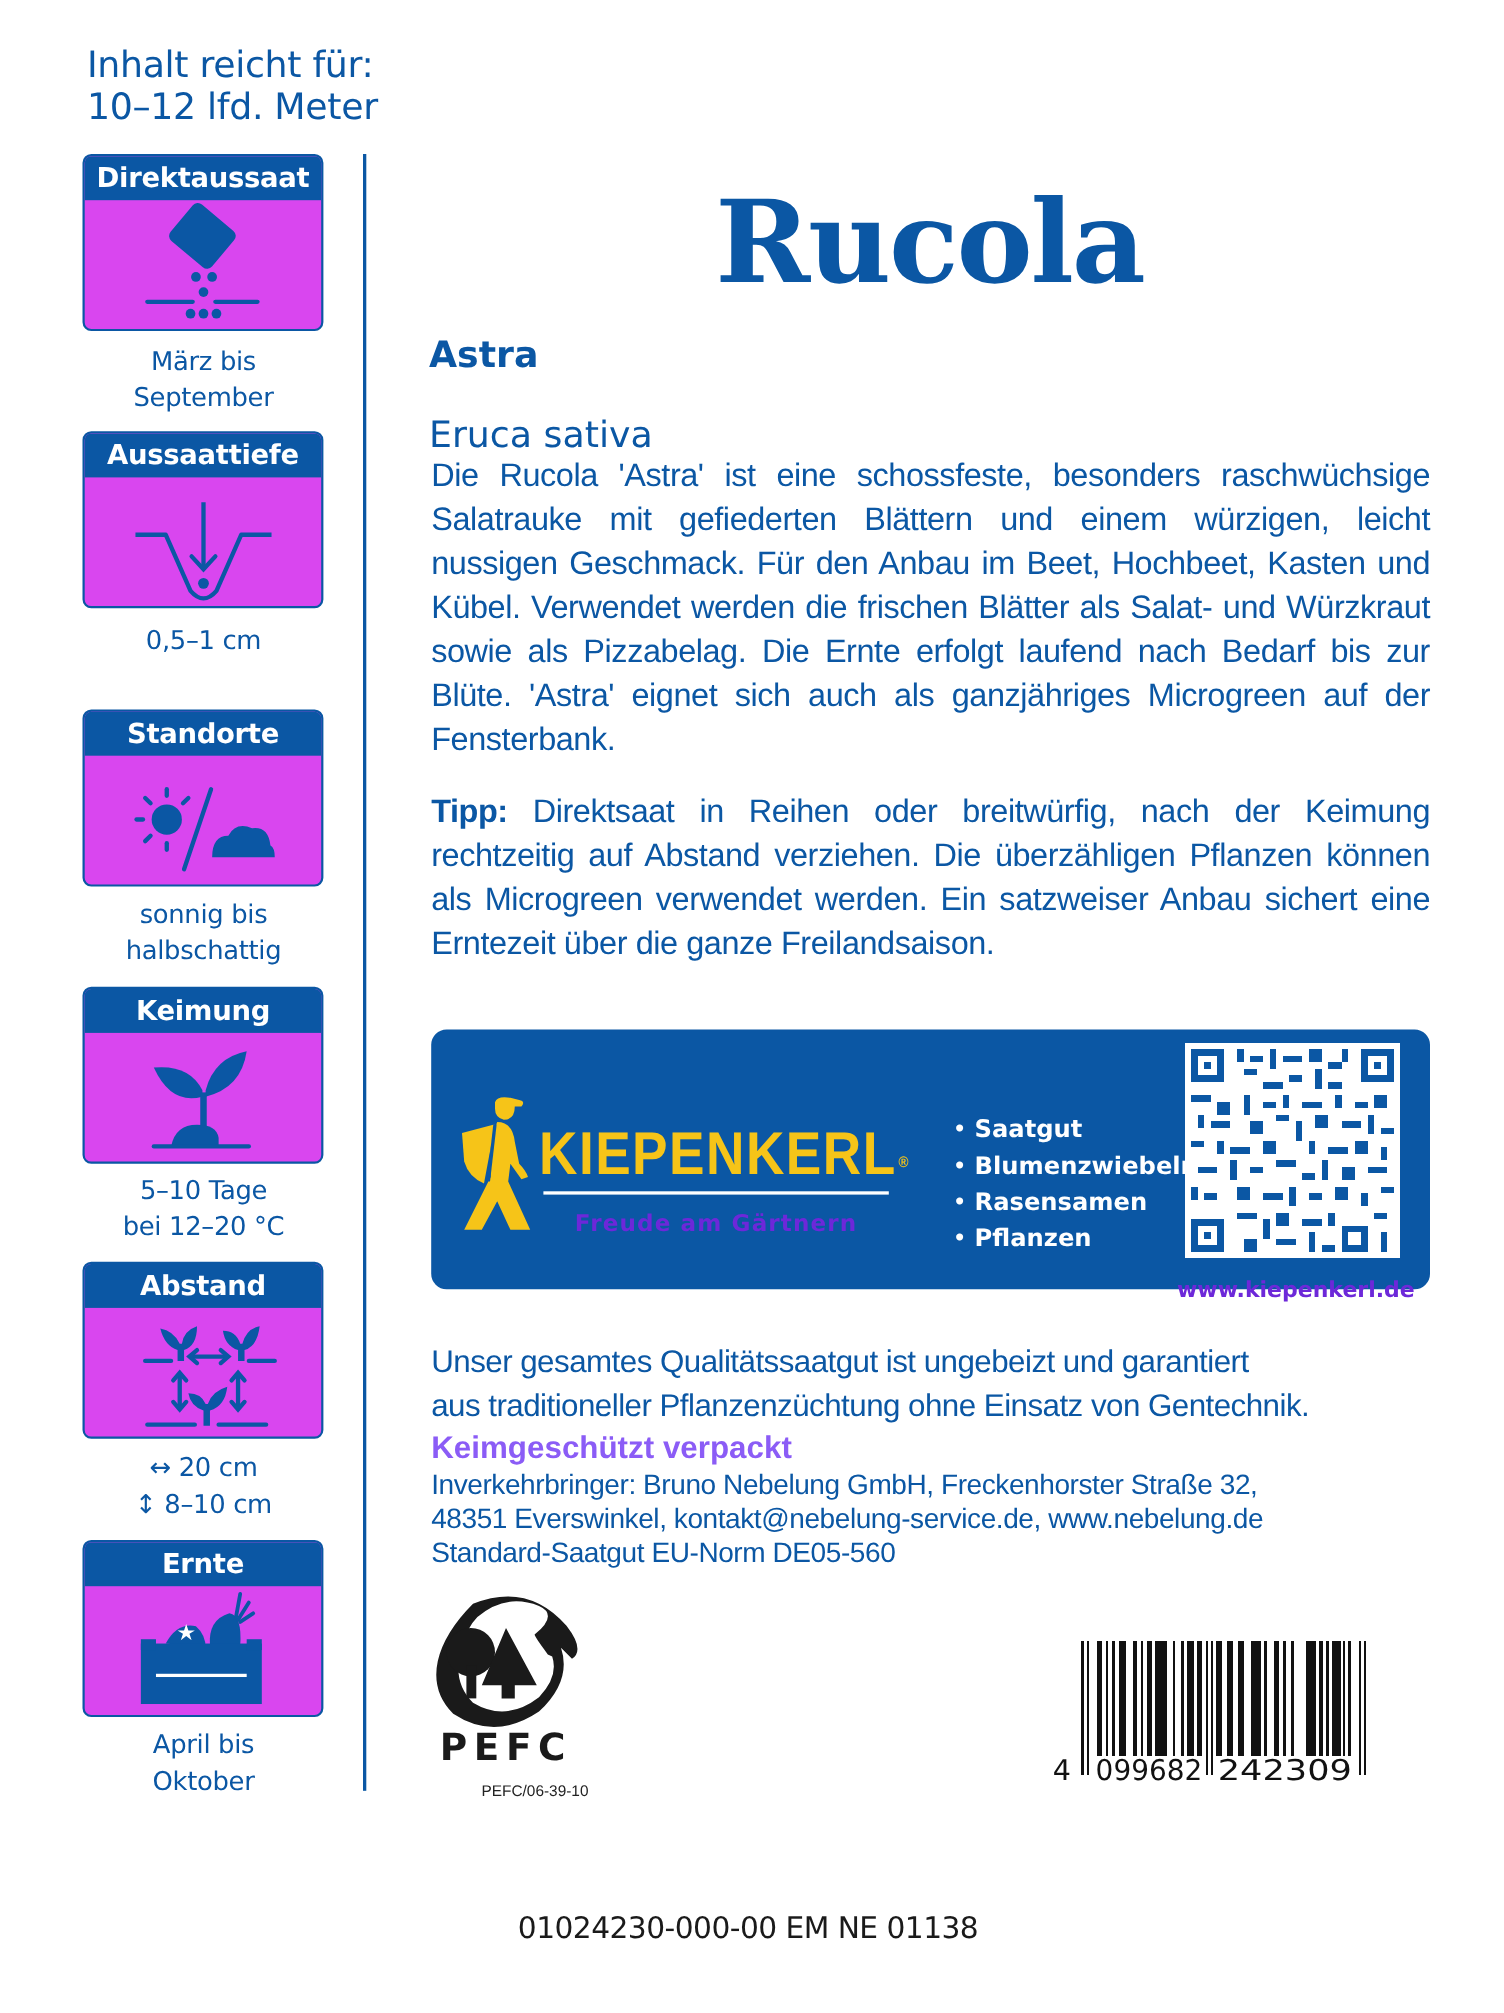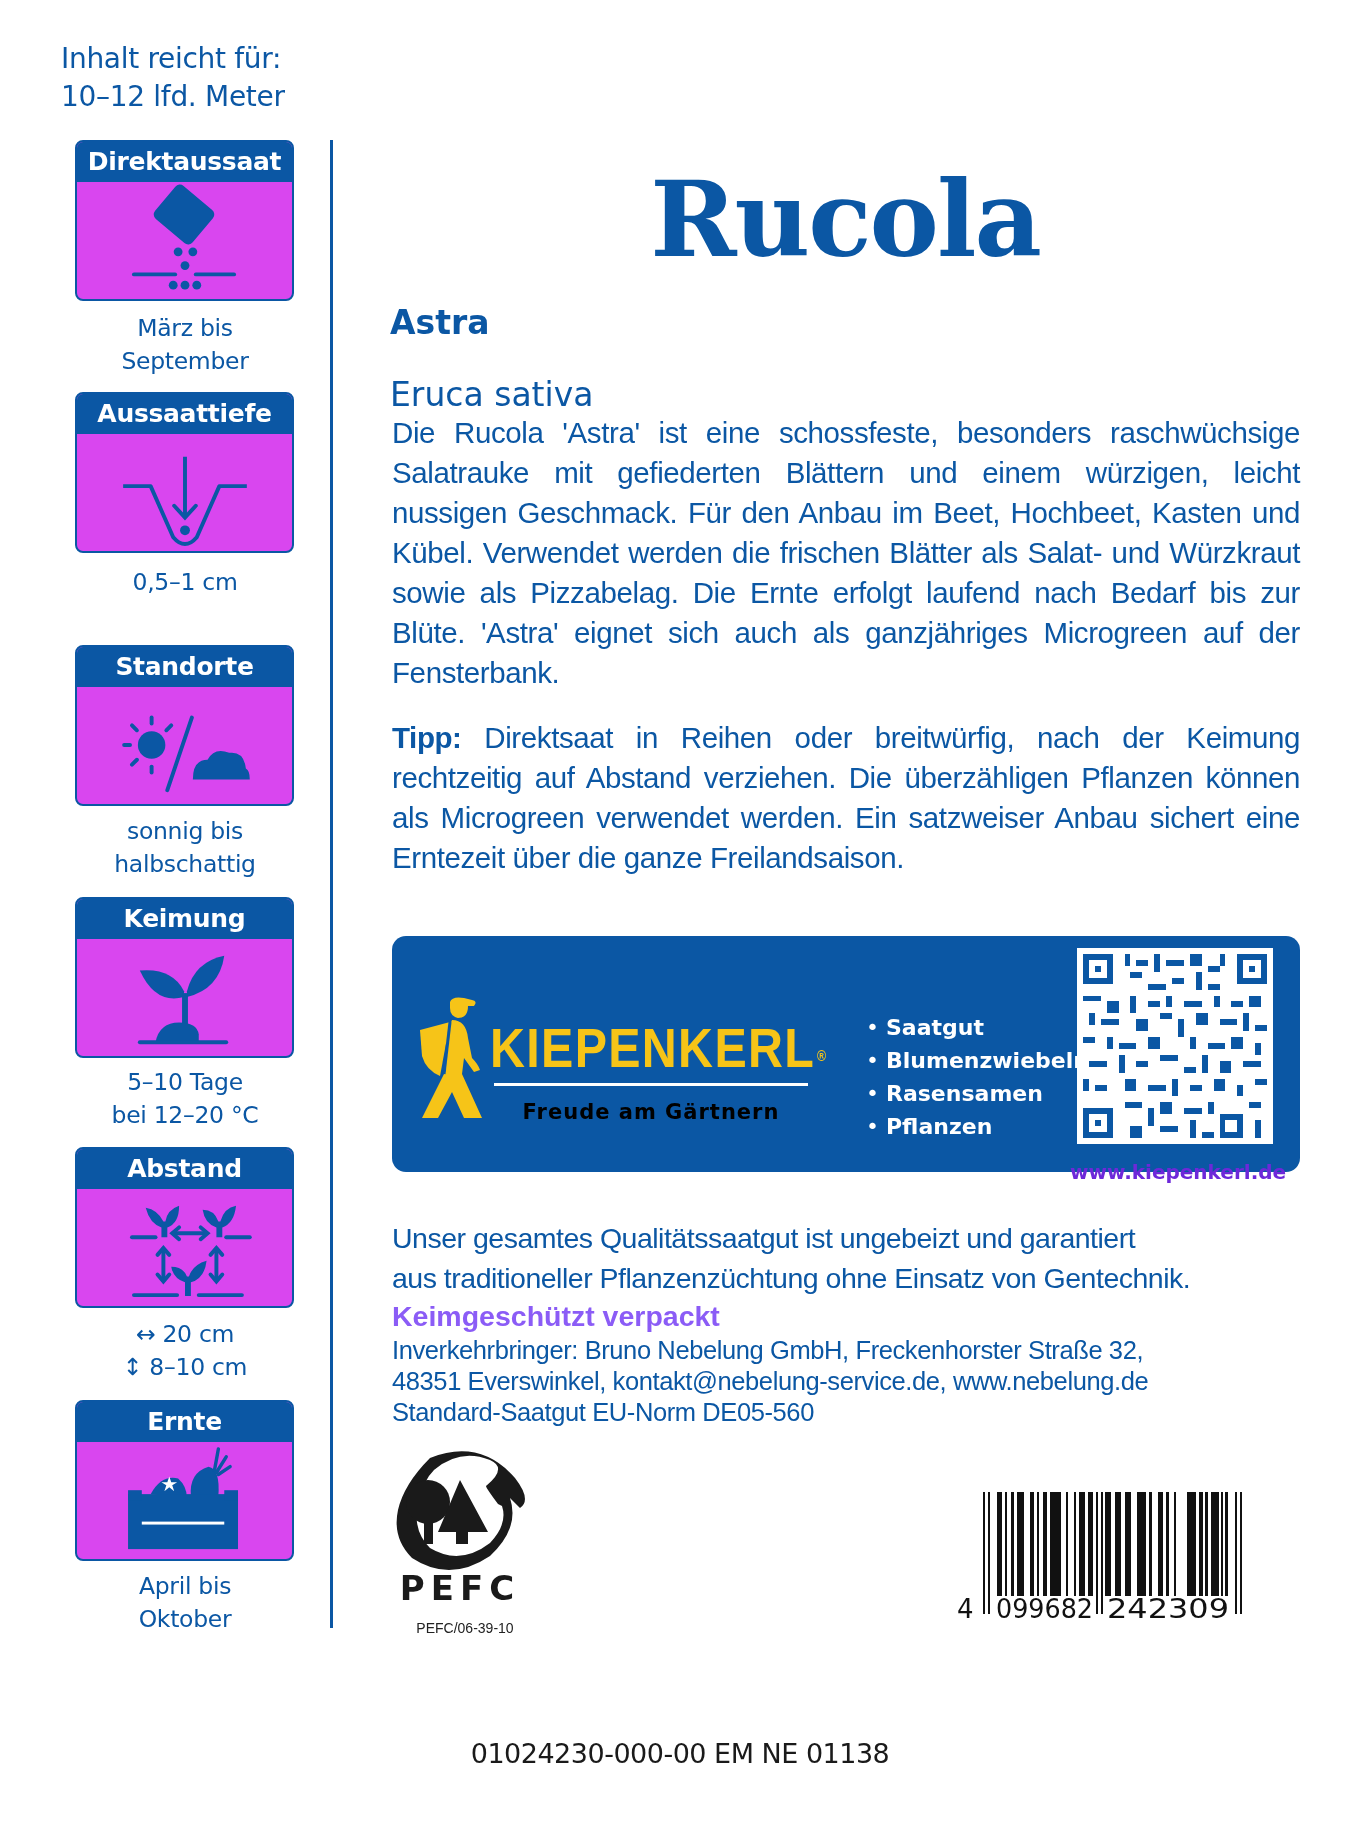--- a/index.html
+++ b/index.html
@@ -2,21 +2,21 @@
 <html><head>
 <meta charset="utf-8">
 <style>
   html, body { margin:0; padding:0; background:#ffffff; }
   body { width:1367px; height:1830px; position:relative; overflow:hidden;
          font-family:"DejaVu Sans", "Liberation Sans", sans-serif; color:#0B57A4; }
   .abs { position:absolute; }
   .blue { color:#8b5cf6; }
 
   
-  .coverage { left:61px; top:40px; width:280px; font-size:28px; line-height:38px; letter-spacing:-0.3px; }
+  .coverage { left:79px; top:40px; width:280px; font-size:33px; line-height:38px; letter-spacing:-0.3px; }
   .card { position:absolute; left:75px; width:219px; height:161px; box-sizing:border-box;
           border:2.5px solid #0B57A4; border-radius:8px; overflow:hidden; background:#d946ef; }
   .card-head { height:40px; background:#0B57A4; color:#fff; font-weight:bold; font-size:25px;
                line-height:40px; text-align:center; letter-spacing:-0.3px; }
   .card-icon { position:absolute; left:0; right:0; top:40px; bottom:0; display:flex; align-items:center; justify-content:center; }
   .card-val { position:absolute; left:60px; width:250px; text-align:center; font-size:23.5px; line-height:33px; letter-spacing:-0.3px; }
   .divider { left:330px; top:140px; width:3px; height:1488px; background:#0B57A4; }
 
   
   .title { left:390px; width:910px; top:160px; text-align:center; font-family:"DejaVu Serif", "Liberation Serif", serif;
@@ -25,32 +25,32 @@
   .latin { left:390px; width:910px; top:356px; text-align:left; font-size:33px; line-height:40px;margin-top:19px; }
   .para { left:392px; width:908px; font-family:"Liberation Sans", sans-serif; font-size:29.5px; line-height:40px;
           text-align:justify; text-align-last:left; letter-spacing:-0.4px; }
   .para b { font-weight:bold; }
 
   .banner { left:392px; top:936px; width:908px; height:236px; background:#0B57A4; border-radius:14px; }
   .brand { left:490px; top:1018px; font-family:"Liberation Sans", sans-serif; font-weight:bold; font-size:55px; line-height:60px;
            color:#F6C418; letter-spacing:1.5px; transform:scaleX(0.88); transform-origin:left top; }
   .reg { font-size:14px; vertical-align:top; position:relative; top:8px; margin-left:2px; letter-spacing:0; }
   .brand-line { left:494px; top:1083px; width:314px; height:3px; background:#fff; }
-  .slogan { left:494px; width:314px; top:1098px; text-align:center; color:#000000; font-weight:bold; font-size:21px; line-height:28px; letter-spacing:1px; }
+  .slogan { left:494px; width:314px; top:1098px; text-align:center; color:#6d28d9; font-weight:bold; font-size:21px; line-height:28px; letter-spacing:1px; }
   .bullets { left:850px; top:995px; color:#fff; font-weight:bold; font-size:22px; line-height:33px; margin:16px; padding:0; list-style:none; }
   .bullets li::before { content:"• "; font-weight:normal; }
   .qr { left:1077px; top:948px; width:196px; height:196px; }
   .url { left:1070px; width:210px; top:1158px; text-align:center; color:#6d28d9; font-weight:bold; font-size:20px; line-height:28px; }
 
   .quality { left:392px; top:1218px; width:920px; font-family:"Liberation Sans", sans-serif; font-size:28.5px; line-height:40px; letter-spacing:-0.5px; }
   .packed { left:392px; top:1298px; font-family:"Liberation Sans", sans-serif; font-weight:bold; font-size:28.5px; line-height:36px; }
   .address { left:392px; top:1335px; width:920px; font-family:"Liberation Sans", sans-serif; font-size:25.5px; line-height:31px; letter-spacing:-0.4px; }
 
   .pefc { left:390px; top:1448px; width:140px; height:170px; }
-  .pefc-code { left:395px; top:1620px; width:140px; text-align:center; font-family:"Liberation Sans", sans-serif; font-size:14px; color:#222; }
+  .pefc-code { left:395px; top:1620px; width:140px; text-align:right; font-family:"Liberation Sans", sans-serif; font-size:14px; color:#222; }
   .barcode { left:955px; top:1488px; width:335px; height:140px; }
   .barcode-num { font-family:"DejaVu Sans", sans-serif; }
   .bottom-code { left:400px; width:560px; top:1738px; text-align:center; font-family:"DejaVu Sans", sans-serif; font-size:27px; color:#1a1a1a; letter-spacing:-0.5px; }
 </style>
 </head>
 <body>
 
 <div class="abs coverage">
   <div>Inhalt reicht für:</div>
   <div>10–12 lfd. Meter</div>

